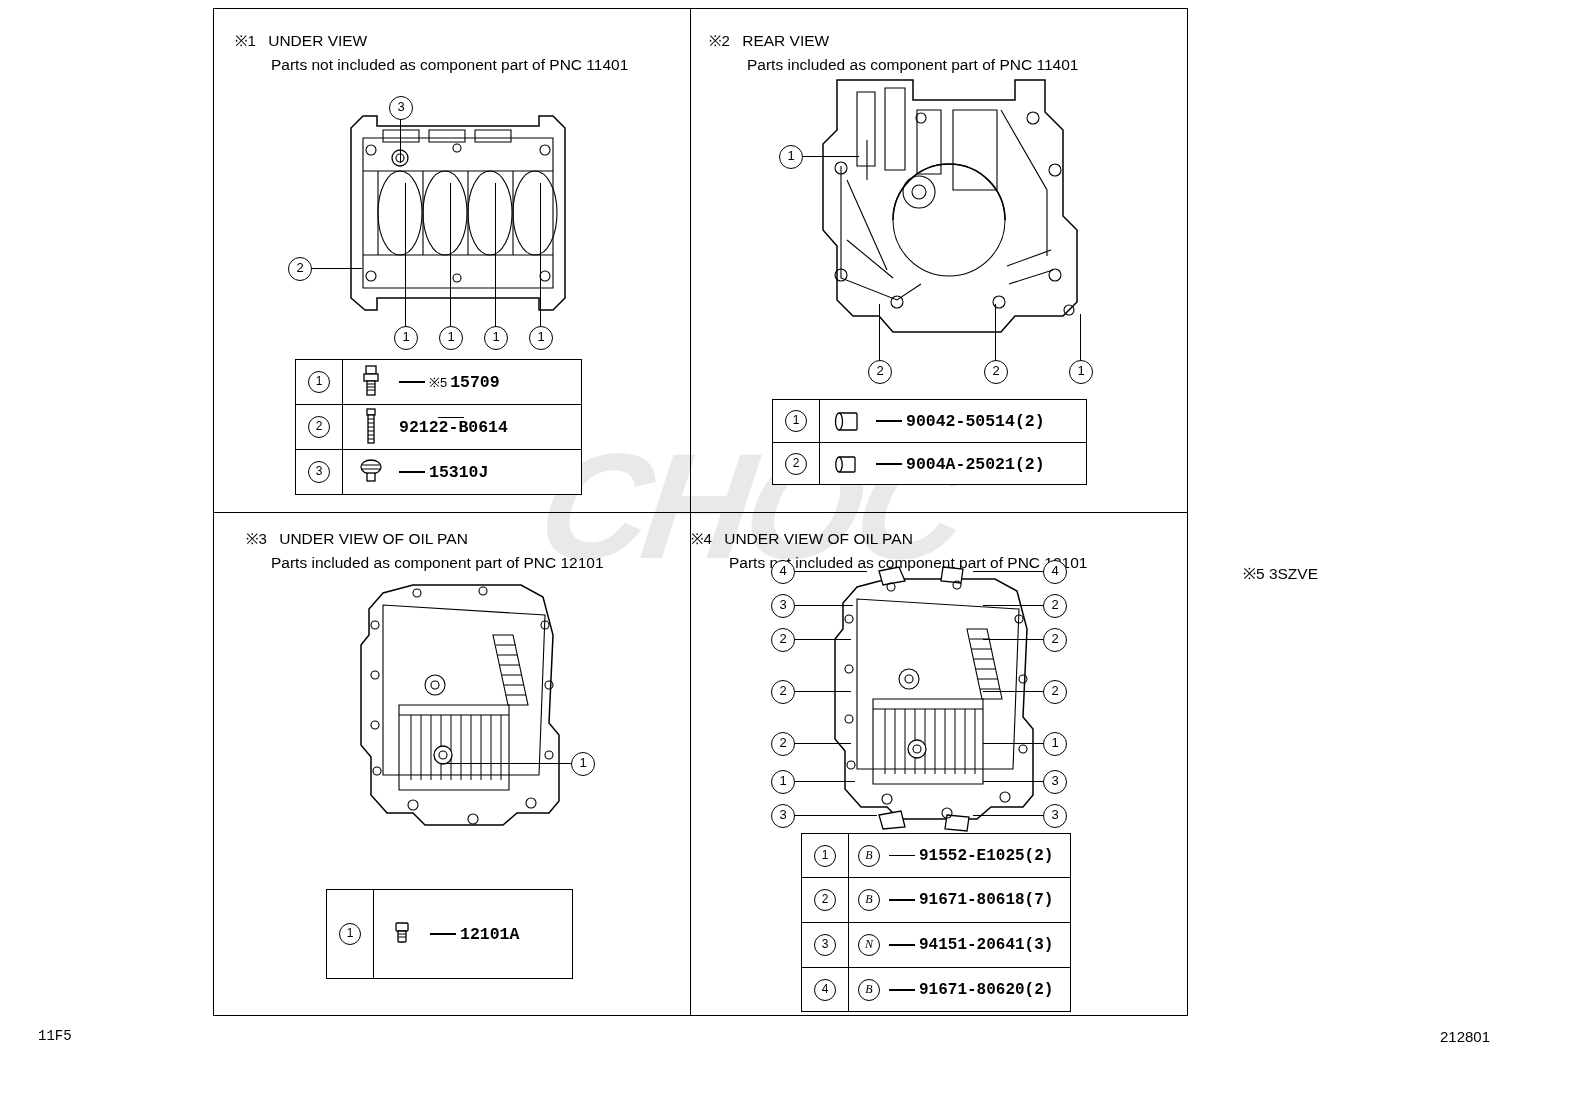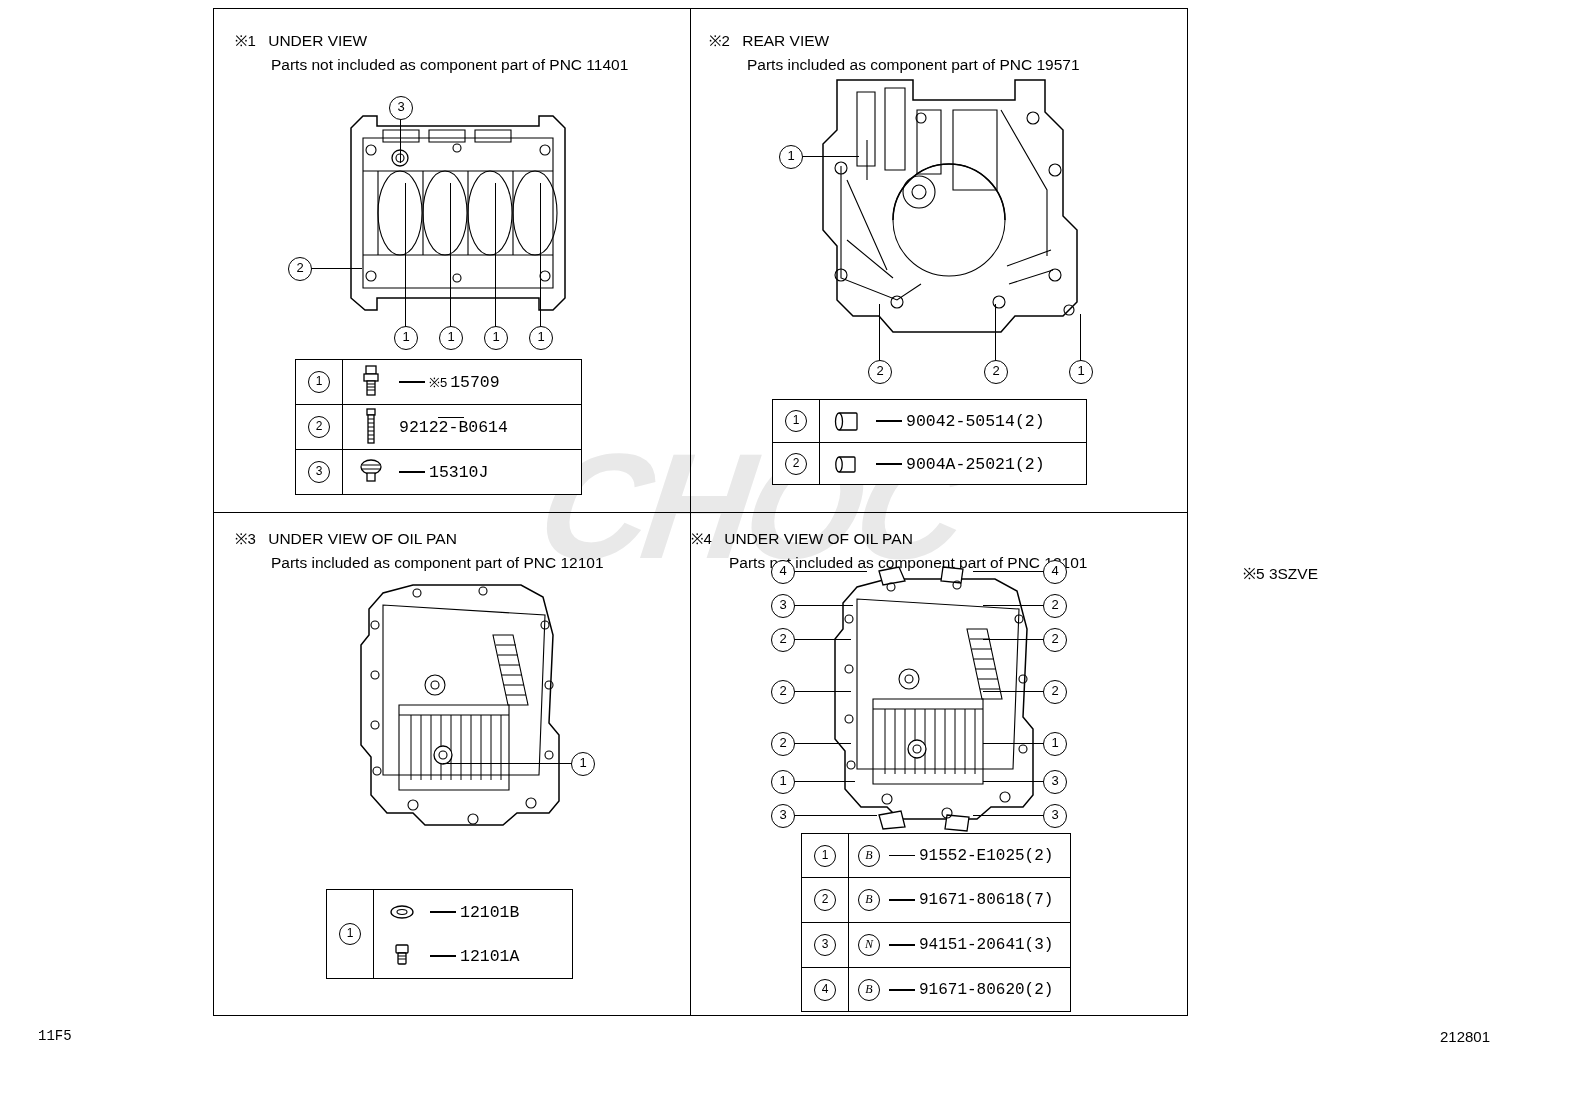--- a/index.html
+++ b/index.html
@@ -30,21 +30,21 @@
   .ln{position:absolute;background:#000;height:1px;}
   .lnv{position:absolute;background:#000;width:1px;}
 
   
   .ptable{position:absolute;border:1.2px solid #000;background:#fff;box-sizing:border-box;}
   .prow{display:flex;align-items:center;border-bottom:1.2px solid #000;box-sizing:border-box;}
   .prow:last-child{border-bottom:none;}
   .pnum{width:46px;display:flex;align-items:center;justify-content:center;
         border-right:1.2px solid #000;align-self:stretch;}
   .picon{width:56px;display:flex;align-items:center;justify-content:center;}
-  .plabel{font-family:"Liberation Mono",monospace;font-size:16.5px;font-weight:normal;letter-spacing:0px;white-space:nowrap;}
+  .plabel{font-family:"Liberation Mono",monospace;font-size:16.5px;font-weight:bold;letter-spacing:0px;white-space:nowrap;}
   .plabel.small{font-size:16px;}
   .dash{display:inline-block;width:26px;height:1.2px;background:#000;vertical-align:middle;margin-right:4px;}
   .premark{font-size:13px;font-family:"Liberation Sans",sans-serif;font-weight:normal;margin-right:3px;}
 
   .footer-left{position:absolute;left:38px;top:1028px;font-size:14px;font-family:Liberation Mono, monospace;}
   .footer-right{position:absolute;left:1440px;top:1028px;font-size:15px;font-family:"Liberation Sans",sans-serif;}
   .note-right{position:absolute;left:1243px;top:562px;font-size:15.5px;white-space:nowrap;}
 
   svg{display:block;overflow:visible;}
   .drw{position:absolute;}
@@ -165,21 +165,21 @@
         </div>
       </div>
     </div>
   </div>
 
   <div class="quad" style="left:691px;top:8px;width:497px;height:504px;">
     <div class="q-title" style="position:absolute;left:18px;top:22px;">
       <span class="star">※2</span>
       <span style="margin-left:8px;">REAR VIEW</span>
     </div>
-    <div class="q-sub" style="position:absolute;left:56px;top:48px;">Parts included as component part of PNC 19571</div>
+    <div class="q-sub" style="position:absolute;left:56px;top:48px;">Parts included as component part of PNC 11401</div>
 
     <div class="drw" style="left:110px;top:62px;">
       <svg width="300" height="290" viewBox="0 0 300 290">
         <path class="cb" d="M36,10 L36,60 L22,74 L22,160 L36,176 L36,230 L52,246 L78,246 L92,262 L200,262 L214,246 L262,246 L276,232 L276,160 L262,146 L262,60 L244,42 L244,10 L214,10 L214,30 L112,30 L112,10 Z"></path>
 
         <circle class="cb2" cx="148" cy="150" r="56"></circle>
         <path class="cb" d="M92,150 a56,56 0 0 1 112,0" fill="none"></path>
 
         <path class="cb2" d="M56,22 L56,96 L74,96 L74,22 Z"></path>
         <path class="cb2" d="M84,18 L84,100 L104,100 L104,18 Z"></path>
@@ -245,21 +245,21 @@
         </div>
         <div style="display:flex;align-items:center;text-align:right;">
           <span class="dash"></span>
           <span class="plabel">9004A-25021(2)</span>
         </div>
       </div>
     </div>
   </div>
 
   <div class="quad" style="left:213px;top:513px;width:477px;height:503px;">
-    <div class="q-title" style="position:absolute;left:22px;top:15px;">
+    <div class="q-title" style="position:absolute;left:33px;top:15px;">
       <span class="star">※3</span>
       <span style="margin-left:8px;">UNDER VIEW OF OIL PAN</span>
     </div>
     <div class="q-sub" style="position:absolute;left:58px;top:41px;">Parts included as component part of PNC 12101</div>
 
     <div class="drw" style="left:140px;top:62px;">
       <svg width="220" height="260" viewBox="0 0 220 260">
         <path class="cb" d="M30,18 L16,34 L16,60 L8,70 L8,170 L18,182 L18,220 L34,238 L60,238 L72,250 L150,250 L164,238 L196,238 L206,226 L206,160 L196,148 L200,60 L190,22 L168,10 L60,10 Z"></path>
         <path class="cb2" d="M30,30 L30,200 L186,200 L192,40 Z"></path>
 
@@ -296,30 +296,20 @@
     <div class="bub" style="left:358px;top:239px;">1</div>
 
     <div class="ptable" style="left:113px;top:376px;width:247px;height:90px;">
       <div style="display:flex;height:100%;">
         <div class="pnum" style="border-right:1.2px solid #000;display:flex;align-items:center;justify-content:center;width:46px;">
           <span class="bub sm" style="position:relative;">1</span>
         </div>
         <div style="flex:1;display:flex;flex-direction:column;">
           <div style="flex:1;display:flex;align-items:center;">
             <div class="picon">
-              <svg width="30" height="22" viewBox="0 0 30 22">
-                <ellipse class="fillw" cx="15" cy="11" rx="11" ry="6"></ellipse>
-                <ellipse class="cb2" cx="15" cy="11" rx="5" ry="2.5"></ellipse>
-              </svg>
-            </div>
-            <span class="dash"></span>
-            <span class="plabel">12101B</span>
-          </div>
-          <div style="flex:1;display:flex;align-items:center;">
-            <div class="picon">
               <svg width="30" height="30" viewBox="0 0 30 30">
                 <rect class="fillw" x="9" y="4" width="12" height="8" rx="1"></rect>
                 <rect class="fillw" x="11" y="12" width="8" height="11" rx="1"></rect>
                 <path class="cb2" d="M11,15 H19 M11,18 H19"></path>
               </svg>
             </div>
             <span class="dash"></span>
             <span class="plabel">12101A</span>
           </div>
         </div>

